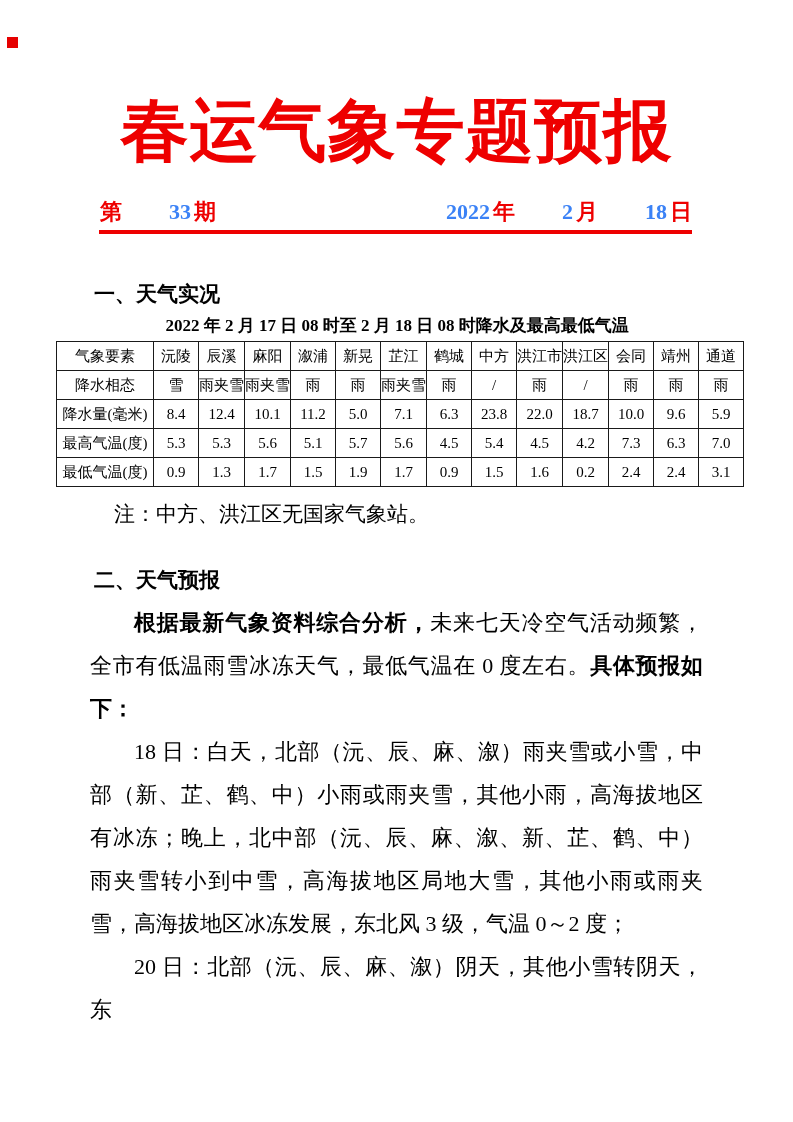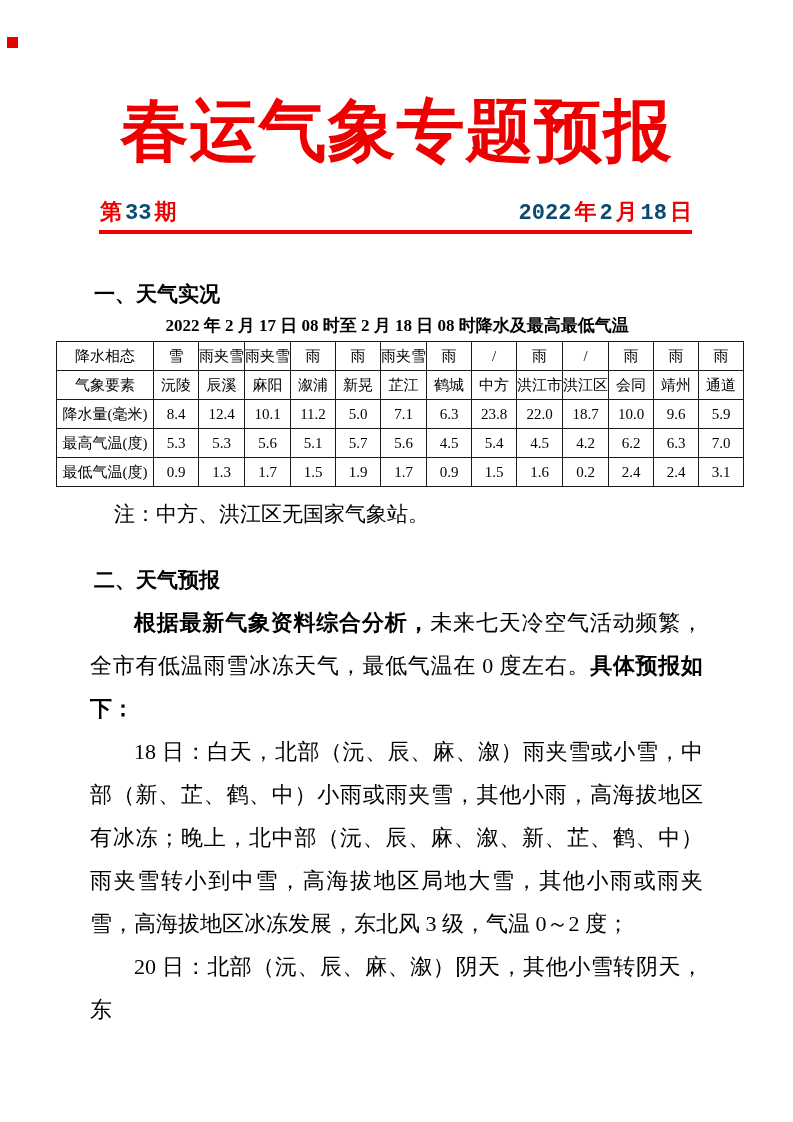--- a/index.html
+++ b/index.html
@@ -14,21 +14,21 @@
     position:absolute;top:86px;left:0;width:793px;margin:0;
     text-align:center;font-size:68px;line-height:1.35;font-weight:700;
     color:#ee0000;letter-spacing:1px;font-family:"Liberation Serif","DejaVu Serif",serif;
   }
   .masthead{
     position:absolute;top:197px;left:100px;width:592px;
     display:flex;justify-content:space-between;align-items:baseline;
     font-family:"Liberation Sans","DejaVu Sans",sans-serif;
     font-weight:700;font-size:22px;white-space:nowrap;
   }
-  .masthead .num{font-family:Liberation Mono, monospace;color:#0c4a6e;padding:0 3px;}
+  .masthead .num{font-family:Liberation Serif, serif;color:#3b82f6;padding:0 3px;margin-left:44px;}
   .rule{position:absolute;top:230px;left:99px;width:593px;height:4px;background:#ee0000;}
   .sec-heading{
     position:absolute;left:94px;margin:0;font-size:21px;font-weight:700;
     font-family:"Liberation Serif","DejaVu Serif",serif;
     text-align:right;
   }
   #sec1{top:280px;}
   #sec2{top:566px;}
   .table-title{
     position:absolute;top:314px;left:57px;width:680px;text-align:center;
@@ -87,50 +87,50 @@
         <col class="c">
         <col class="c">
         <col class="c">
         <col class="c">
         <col class="c">
         <col class="c">
         <col class="c">
     </colgroup>
     <tbody>
       <tr>
+        <td>气象要素</td>
+        <td>沅陵</td>
+        <td>辰溪</td>
+        <td>麻阳</td>
+        <td>溆浦</td>
+        <td>新晃</td>
+        <td>芷江</td>
+        <td>鹤城</td>
+        <td>中方</td>
+        <td>洪江市</td>
+        <td>洪江区</td>
+        <td>会同</td>
+        <td>靖州</td>
+        <td>通道</td>
+      </tr>
+      <tr>
         <td>降水相态</td>
         <td>雪</td>
         <td>雨夹雪</td>
         <td>雨夹雪</td>
         <td>雨</td>
         <td>雨</td>
         <td>雨夹雪</td>
         <td>雨</td>
         <td>/</td>
         <td>雨</td>
         <td>/</td>
         <td>雨</td>
         <td>雨</td>
         <td>雨</td>
-      </tr>
-      <tr>
-        <td>气象要素</td>
-        <td>沅陵</td>
-        <td>辰溪</td>
-        <td>麻阳</td>
-        <td>溆浦</td>
-        <td>新晃</td>
-        <td>芷江</td>
-        <td>鹤城</td>
-        <td>中方</td>
-        <td>洪江市</td>
-        <td>洪江区</td>
-        <td>会同</td>
-        <td>靖州</td>
-        <td>通道</td>
       </tr>
       <tr>
         <td>降水量(毫米)</td>
         <td>8.4</td>
         <td>12.4</td>
         <td>10.1</td>
         <td>11.2</td>
         <td>5.0</td>
         <td>7.1</td>
         <td>6.3</td>
@@ -146,21 +146,21 @@
         <td>5.3</td>
         <td>5.3</td>
         <td>5.6</td>
         <td>5.1</td>
         <td>5.7</td>
         <td>5.6</td>
         <td>4.5</td>
         <td>5.4</td>
         <td>4.5</td>
         <td>4.2</td>
-        <td>6.2</td>
+        <td>7.3</td>
         <td>6.3</td>
         <td>7.0</td>
       </tr>
       <tr>
         <td>最低气温(度)</td>
         <td>0.9</td>
         <td>1.3</td>
         <td>1.7</td>
         <td>1.5</td>
         <td>1.9</td>

